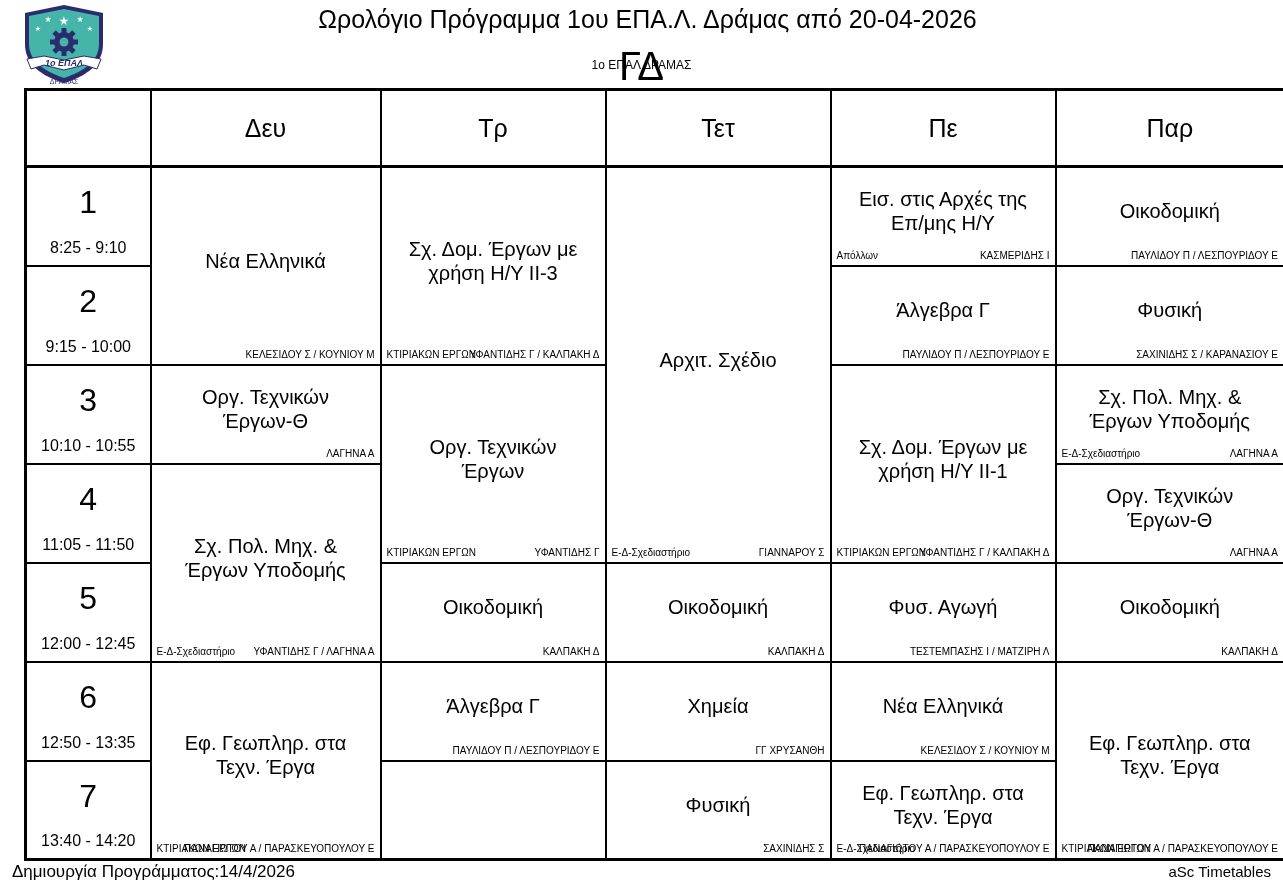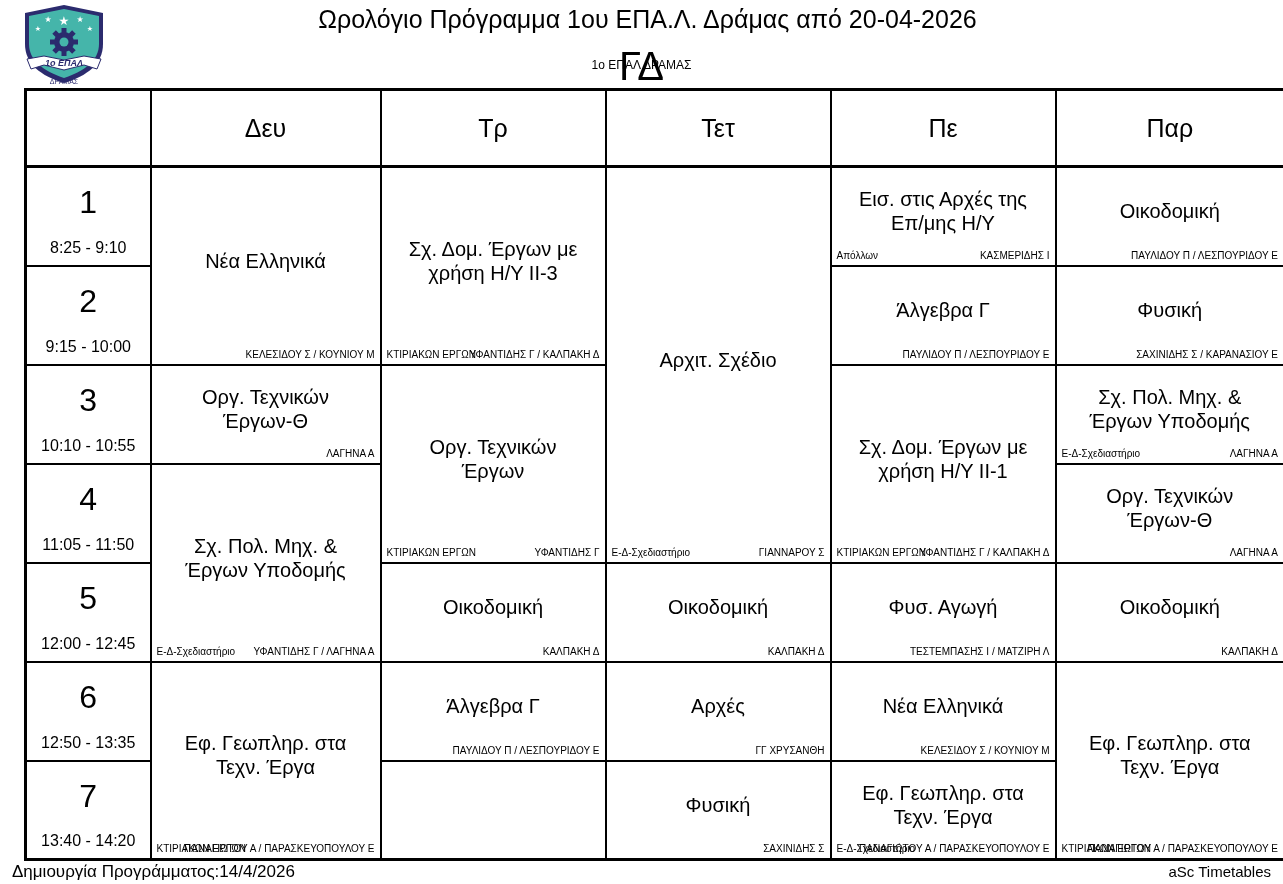--- a/index.html
+++ b/index.html
@@ -197,21 +197,21 @@
           <td class="lesson-cell" rowspan="2">
             <div class="subj">Εφ. Γεωπληρ. στα Τεχν. Έργα</div>
             <div class="room">ΚΤΙΡΙΑΚΩΝ ΕΡΓΩΝ</div>
             <div class="teachers">ΠΑΝΑΓΙΩΤΟΥ Α / ΠΑΡΑΣΚΕΥΟΠΟΥΛΟΥ Ε</div>
           </td>
           <td class="lesson-cell">
             <div class="subj">Άλγεβρα Γ</div>
             <div class="teachers">ΠΑΥΛΙΔΟΥ Π / ΛΕΣΠΟΥΡΙΔΟΥ Ε</div>
           </td>
           <td class="lesson-cell">
-            <div class="subj">Αρχές</div>
+            <div class="subj">Χημεία</div>
             <div class="teachers">ΓΓ ΧΡΥΣΑΝΘΗ</div>
           </td>
           <td class="lesson-cell">
             <div class="subj">Νέα Ελληνικά</div>
             <div class="teachers">ΚΕΛΕΣΙΔΟΥ Σ / ΚΟΥΝΙΟΥ Μ</div>
           </td>
           <td class="lesson-cell" rowspan="2">
             <div class="subj">Εφ. Γεωπληρ. στα Τεχν. Έργα</div>
             <div class="room">ΚΤΙΡΙΑΚΩΝ ΕΡΓΩΝ</div>
             <div class="teachers">ΠΑΝΑΓΙΩΤΟΥ Α / ΠΑΡΑΣΚΕΥΟΠΟΥΛΟΥ Ε</div>

